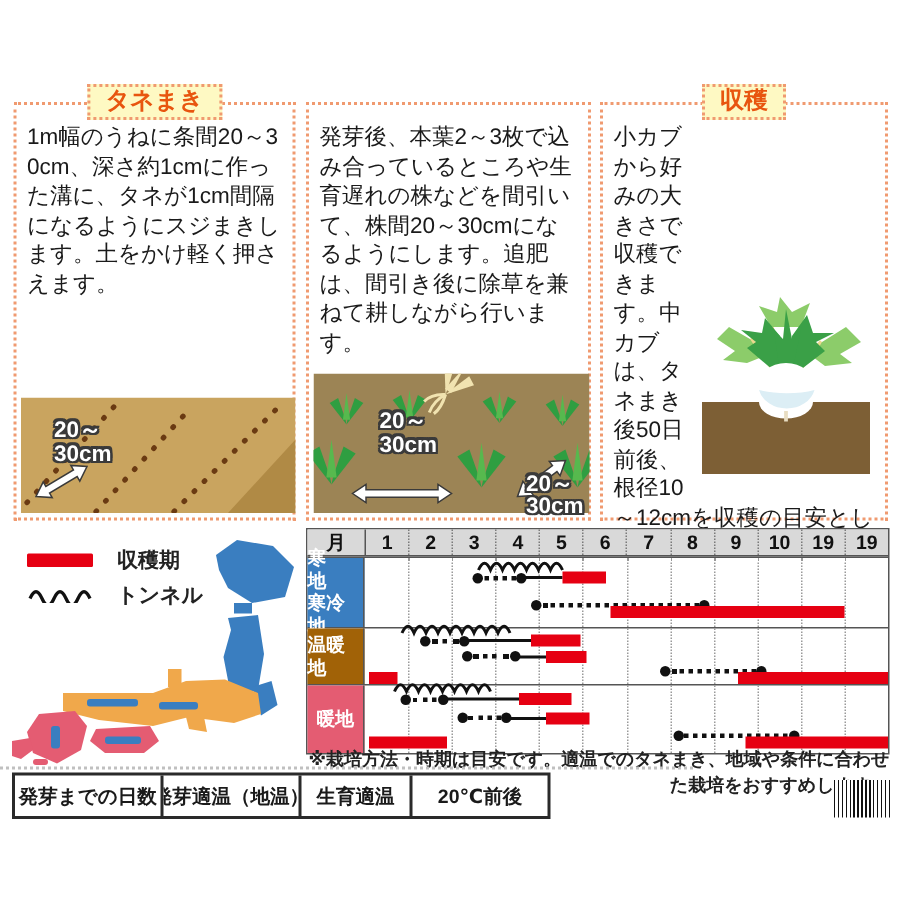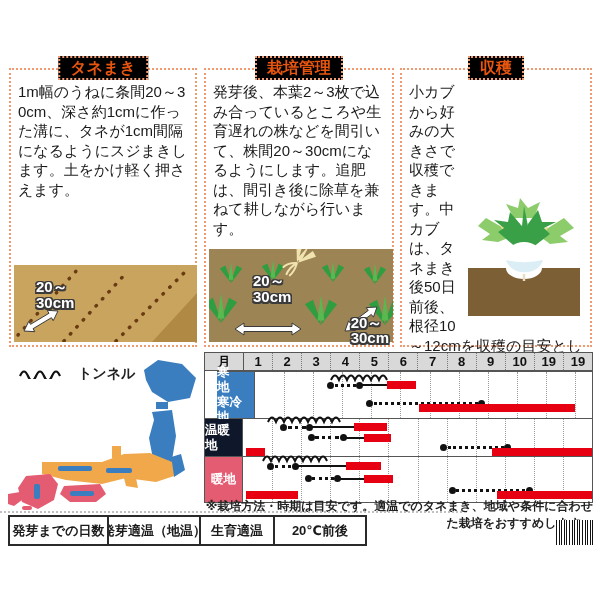--- a/index.html
+++ b/index.html
@@ -4,21 +4,21 @@
 <style>
   html,body{margin:0;padding:0;background:#fff;}
   #screen{position:relative;width:600px;height:600px;background:#fff;overflow:hidden;
           font-family:"Liberation Sans","DejaVu Sans",sans-serif;color:#1a1a1a;}
   
   .panel{position:absolute;top:68px;height:279px;border:2px dotted #f09a70;background:#fff;box-sizing:border-box;}
   #panel1{left:9px;width:188px;}
   #panel2{left:204px;width:190px;}
   #panel3{left:400px;width:192px;}
   .panel-title{position:absolute;top:-14px;left:50%;transform:translateX(-50%);
-    background:#000000;border:2px dotted #f09a70;color:#e8550f;font-weight:bold;
+    background:#fef9c3;border:2px dotted #f09a70;color:#e8550f;font-weight:bold;
     font-size:16px;line-height:1.25;padding:0 10px;white-space:nowrap;}
   .panel-body{margin:12px 6px 0 7px;font-size:15px;line-height:1.3;word-break:break-all;text-align:left;}
   .illus{position:absolute;left:3px;right:3px;bottom:3px;}
   #panel1 .illus{height:77px;} #panel2 .illus{height:93px;}
   .illus svg{display:block;}
   .size-label{position:absolute;color:#fff;font-weight:bold;font-size:15px;line-height:1.05;
     text-shadow:-1.5px -1.5px 0 #3a3a3a,1.5px -1.5px 0 #3a3a3a,-1.5px 1.5px 0 #3a3a3a,
       1.5px 1.5px 0 #3a3a3a,0 1.5px 0 #3a3a3a,0 -1.5px 0 #3a3a3a,1.5px 0 0 #3a3a3a,-1.5px 0 0 #3a3a3a;}
   .size-label span{display:block;}
   #p1-label{left:22px;top:14px;}
@@ -77,21 +77,20 @@
         </g>
       </svg>
       <div class="size-label" id="p1-label">
         <span>20～</span>
           <span>30cm</span>
       </div>
     </div>
   </div>
 
   <div class="panel" id="panel2">
-    <div class="panel-title">栽培管理</div>
     <div class="panel-body">発芽後、本葉2～3枚で込み合っているところや生育遅れの株などを間引いて、株間20～30cmになるようにします。追肥は、間引き後に除草を兼ねて耕しながら行います。</div>
     <div class="illus">
       <svg width="184" height="93" viewBox="0 0 184 93">
         <rect x="0" y="0" width="184" height="93" fill="#9c8455"></rect>
         <g fill="#2f9e41">
           <g transform="translate(22,34) scale(0.8)">
               <polygon points="0,0 -14,-18 -7,-22 -1,-5"></polygon>
               <polygon points="0,0 14,-18 7,-22 1,-5"></polygon>
               <polygon points="-3,-4 0,-26 3,-4" fill="#57b94e"></polygon>
             </g>
@@ -182,20 +181,26 @@
           <line x1="60" y1="76" x2="60" y2="83" stroke="#e8ddc2" stroke-width="2.5"></line>
         </svg>
       </span>
       <span>小カブから好みの大きさで収穫できます。中カブは、タネまき後50日前後、根径10～12cmを収穫の目安とします。とり遅れると、根が割れやすくなるので注意します。</span>
     </div>
   </div>
 
   <div id="legend">
     <div class="legend-row">
       <div class="legend-sym">
+          <div class="redbar"></div>
+        </div>
+      <div class="legend-label">収穫期</div>
+    </div>
+    <div class="legend-row">
+      <div class="legend-sym">
         <svg width="44" height="11" viewBox="0 0 44 11">
             <path d="M2 8 q4 -9 8 0 t8 0 t8 0 t8 0 t8 0" stroke="#111" stroke-width="2.2" fill="none"></path>
           </svg>
       </div>
       <div class="legend-label">トンネル</div>
     </div>
   </div>
 
   <div id="map">
     <svg width="196" height="152" viewBox="0 0 196 152">
@@ -234,21 +239,21 @@
         <div class="chart-mcell" style="width: 29.0833px; border-left: 1px dotted rgb(122, 122, 122);">4</div>
         <div class="chart-mcell" style="width: 29.0833px; border-left: 1px dotted rgb(122, 122, 122);">5</div>
         <div class="chart-mcell" style="width: 29.0833px; border-left: 1px dotted rgb(122, 122, 122);">6</div>
         <div class="chart-mcell" style="width: 29.0833px; border-left: 1px dotted rgb(122, 122, 122);">7</div>
         <div class="chart-mcell" style="width: 29.0833px; border-left: 1px dotted rgb(122, 122, 122);">8</div>
         <div class="chart-mcell" style="width: 29.0833px; border-left: 1px dotted rgb(122, 122, 122);">9</div>
         <div class="chart-mcell" style="width: 29.0833px; border-left: 1px dotted rgb(122, 122, 122);">10</div>
         <div class="chart-mcell" style="width: 29.0833px; border-left: 1px dotted rgb(122, 122, 122);">19</div>
         <div class="chart-mcell" style="width: 29.0833px; border-left: 1px dotted rgb(122, 122, 122);">19</div>
       </div>
-      <div class="chart-row" style="height: 46px; margin-left: 12px;">
+      <div class="chart-row" style="height: 46px;">
         <div class="row-label" style="background: rgb(58, 126, 192);">
           <div>寒　地</div>
           <div>寒冷地</div>
         </div>
         <div class="row-plot">
           <div class="gridline" style="left: 29.0833px;"></div>
           <div class="gridline" style="left: 58.1667px;"></div>
           <div class="gridline" style="left: 87.25px;"></div>
           <div class="gridline" style="left: 116.333px;"></div>
           <div class="gridline" style="left: 145.417px;"></div>
@@ -266,21 +271,21 @@
           <svg width="53.80416666666666" height="10" style="position: absolute; left: 75.6167px; top: 0px; overflow: visible;">
             <path d="M0 8 q4 -9 8 0 q4 -9 8 0 q4 -9 8 0 q4 -9 8 0 q4 -9 8 0 q4 -9 8 0 q4 -9 8 0" stroke="#111" stroke-width="2" fill="none"></path>
           </svg>
           <div class="cbar" style="left: 118.879px; width: 103.971px; top: 29.5px; border-top: 3px dotted rgb(17, 17, 17);"></div>
           <div class="cbar" style="left: 111.379px; top: 27.5px; width: 7px; height: 7px; border-radius: 50%; background: rgb(17, 17, 17);"></div>
           <div class="cbar" style="left: 223.35px; top: 27.5px; width: 7px; height: 7px; border-radius: 50%; background: rgb(17, 17, 17);"></div>
           <div class="cbar" style="left: 164.321px; width: 155.596px; top: 32px; height: 8px; background: rgb(230, 0, 18);"></div>
         </div>
       </div>
       <div class="chart-row" style="height: 37px;">
-        <div class="row-label" style="background: #0f172a; font-family: Liberation Serif, serif;">
+        <div class="row-label" style="background: #a16207; font-family: Liberation Serif, serif;">
           <div>温暖地</div>
         </div>
         <div class="row-plot">
           <div class="gridline" style="left: 29.0833px;"></div>
           <div class="gridline" style="left: 58.1667px;"></div>
           <div class="gridline" style="left: 87.25px;"></div>
           <div class="gridline" style="left: 116.333px;"></div>
           <div class="gridline" style="left: 145.417px;"></div>
           <div class="gridline" style="left: 174.5px;"></div>
           <div class="gridline" style="left: 203.583px;"></div>

